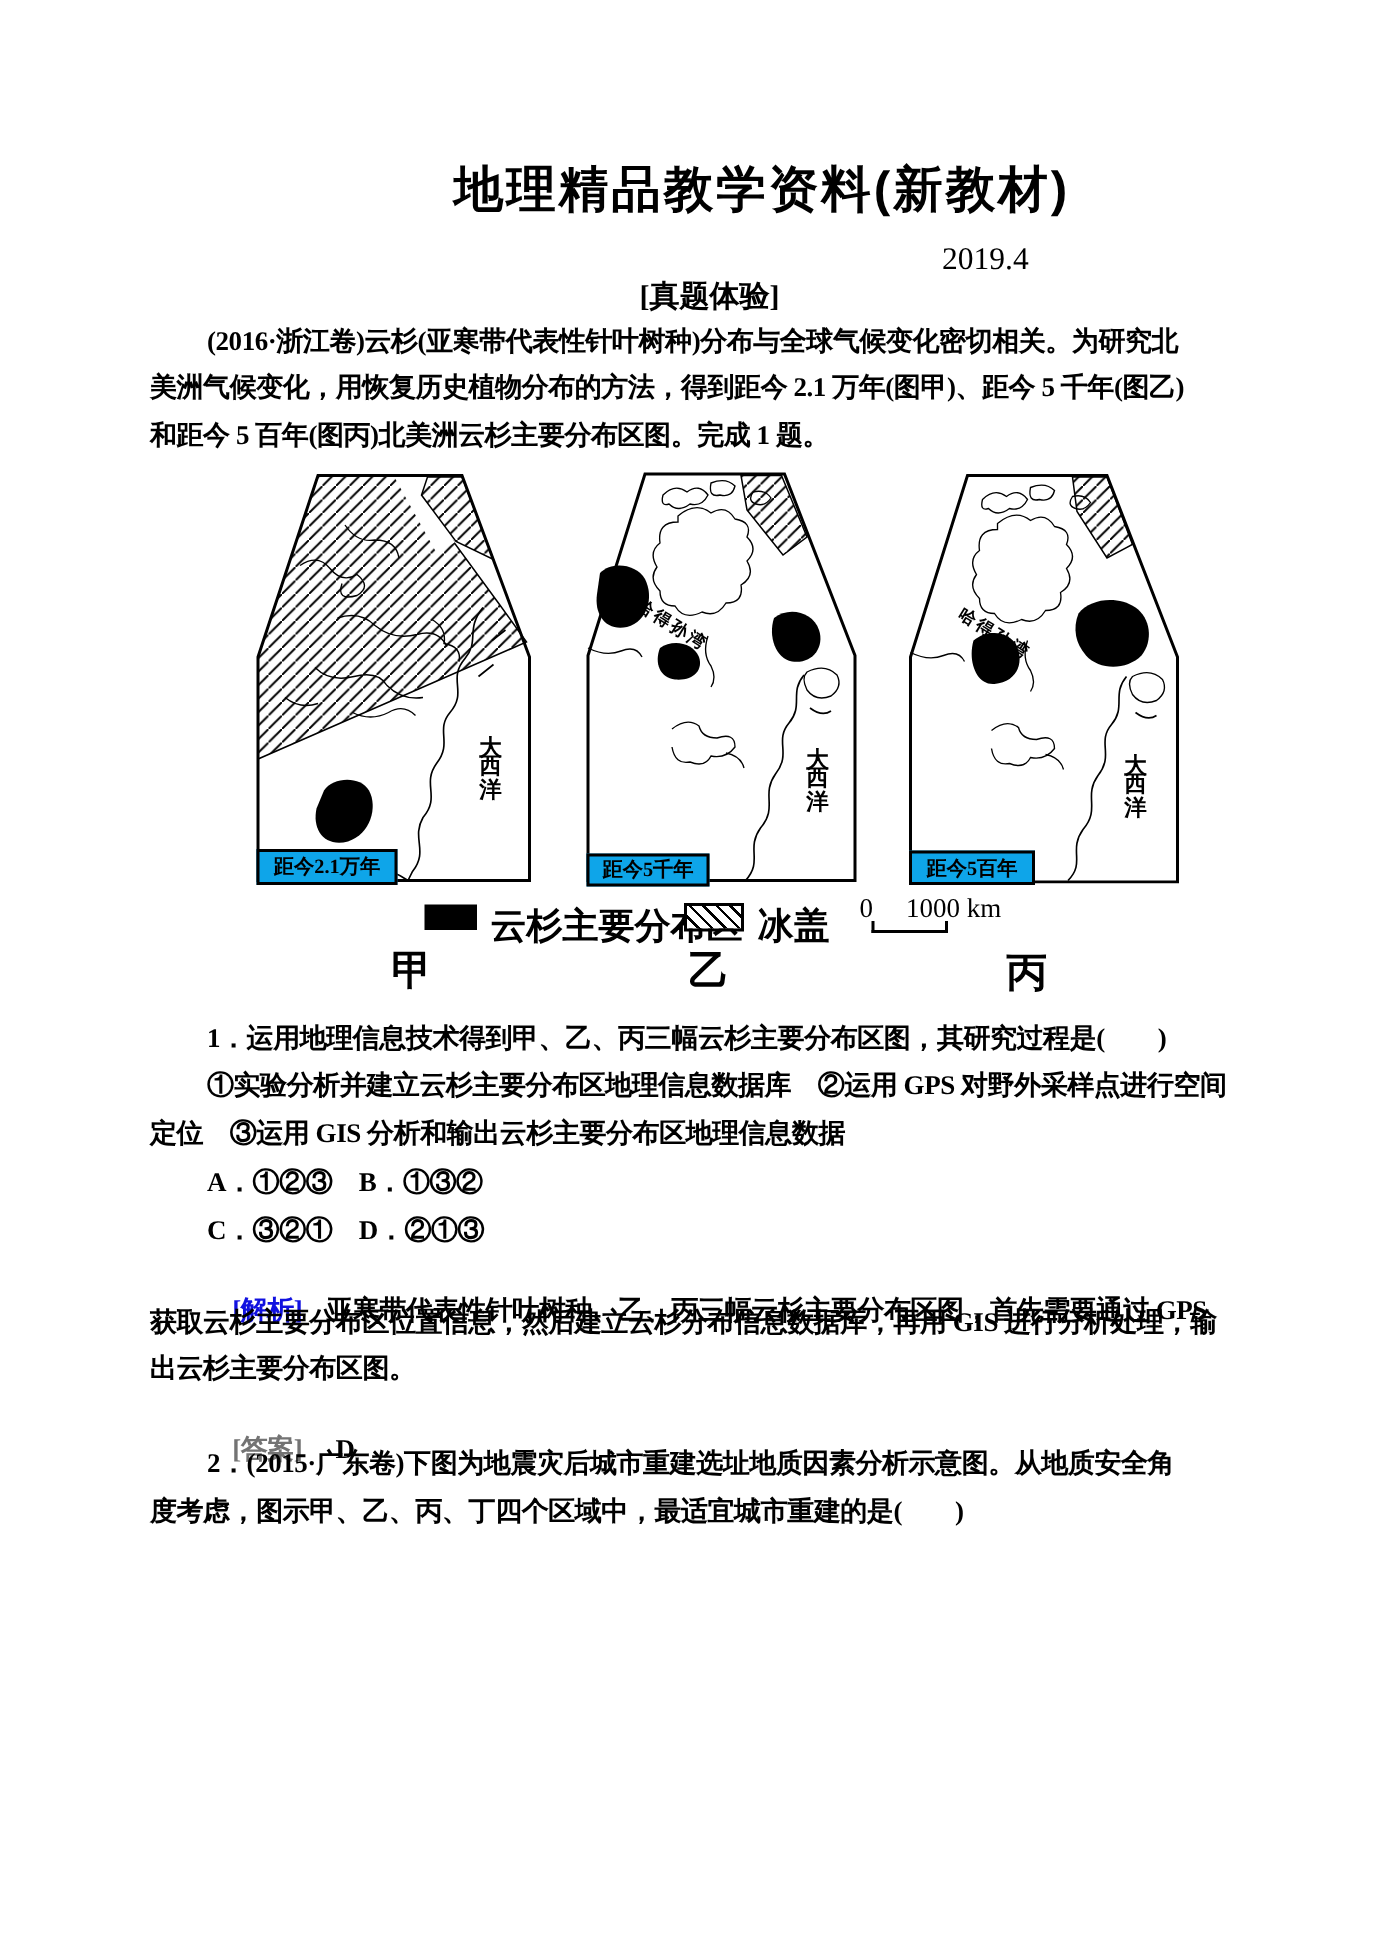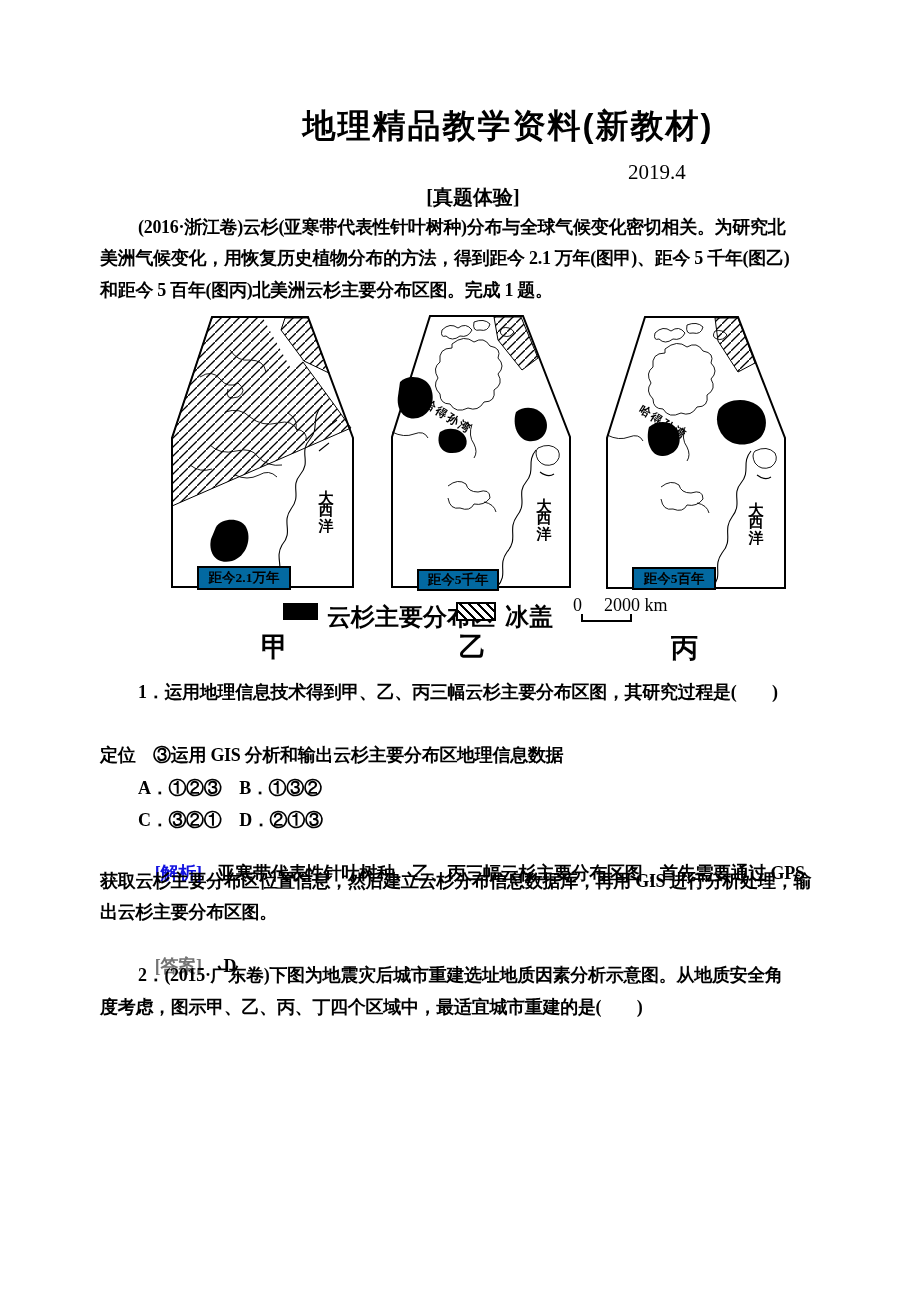--- a/index.html
+++ b/index.html
@@ -12,23 +12,23 @@
   .tag{top:184px;left:0;width:100%;text-align:center;padding-left:26px;box-sizing:border-box;
        font-size:20px;font-weight:bold;}
   .line{position:absolute;left:100px;font-size:18px;font-weight:bold;line-height:23px;
         letter-spacing:-0.3px;white-space:pre;}
   .indent{padding-left:38px;}
   .blue{color:#1111e0;text-align:right;}
   .red{color:#737373;}
   .after-tag{margin-left:16px;color:#000;}
   .ans-val{margin-left:22px;color:#000;}
   .mapsvg{position:absolute;}
-  .mapcap{position:absolute;border:2px solid #000;background:#0369a1;
+  .mapcap{position:absolute;border:2px solid #000;background:#0ea5e9;
           display:flex;align-items:center;justify-content:center;
-          font-size:13.5px;font-weight:bold;line-height:1;margin-left:26px;}
+          font-size:13.5px;font-weight:bold;line-height:1;}
   .ocean{position:absolute;writing-mode:vertical-rl;font-size:15px;font-weight:bold;
          letter-spacing:14px;line-height:1;}
   .bay{position:absolute;font-size:11.5px;font-weight:bold;letter-spacing:2px;
        transform:rotate(32deg);transform-origin:0 0;white-space:nowrap;}
   .maplabel{position:absolute;font-size:27px;font-weight:bold;}
   .legtext{position:absolute;font-size:24px;font-weight:bold;}
   .swatch-black{position:absolute;left:283px;top:603px;width:35px;height:17px;background:#000;}
   .swatch-ice{position:absolute;left:456px;top:602px;width:40px;height:19px;border:2px solid #000;
       box-sizing:border-box;
       background:repeating-linear-gradient(45deg,#fff 0 4.8px,#000 4.8px 6.4px);}
@@ -147,28 +147,29 @@
 
   <div class="mapcap" style="left:171px;top:566px;width:90px;height:20px">距今2.1万年</div>
   <div class="mapcap" style="left:391px;top:569px;width:78px;height:18px">距今5千年</div>
   <div class="mapcap" style="left:606px;top:567px;width:80px;height:19px">距今5百年</div>
 
   <div class="swatch-black"></div>
   <div class="legtext" style="left:327px;top:601px">云杉主要分布区</div>
   <div class="swatch-ice"></div>
   <div class="legtext" style="left:505px;top:601px">冰盖</div>
   <div class="scaletext" style="left:573px;top:595px">0</div>
-  <div class="scaletext" style="left:604px;top:595px">2000 km</div>
+  <div class="scaletext" style="left:604px;top:595px">1000 km</div>
   <div class="scalebar"></div>
 
   <div class="maplabel" style="left:261px;top:629px">甲</div>
   <div class="maplabel" style="left:459px;top:629px">乙</div>
   <div class="maplabel" style="left:671px;top:630px">丙</div>
 
   <div class="line indent" style="top:681px">1．运用地理信息技术得到甲、乙、丙三幅云杉主要分布区图，其研究过程是(　　)</div>
+  <div class="line indent" style="top:712px">①实验分析并建立云杉主要分布区地理信息数据库　②运用 GPS 对野外采样点进行空间</div>
   <div class="line" style="top:744px">定位　③运用 GIS 分析和输出云杉主要分布区地理信息数据</div>
   <div class="line indent" style="top:777px">A．①②③　B．①③②</div>
   <div class="line indent" style="top:809px">C．③②①　D．②①③</div>
 
   <div class="line indent" style="top:839px">
     <span class="blue">[解析]</span><span class="after-tag">亚寒带代表性针叶树种、乙、丙三幅云杉主要分布区图，首先需要通过 GPS</span>
   </div>
   <div class="line" style="top:870px">获取云杉主要分布区位置信息，然后建立云杉分布信息数据库，再用 GIS 进行分析处理，输</div>
   <div class="line" style="top:901px">出云杉主要分布区图。</div>
 

